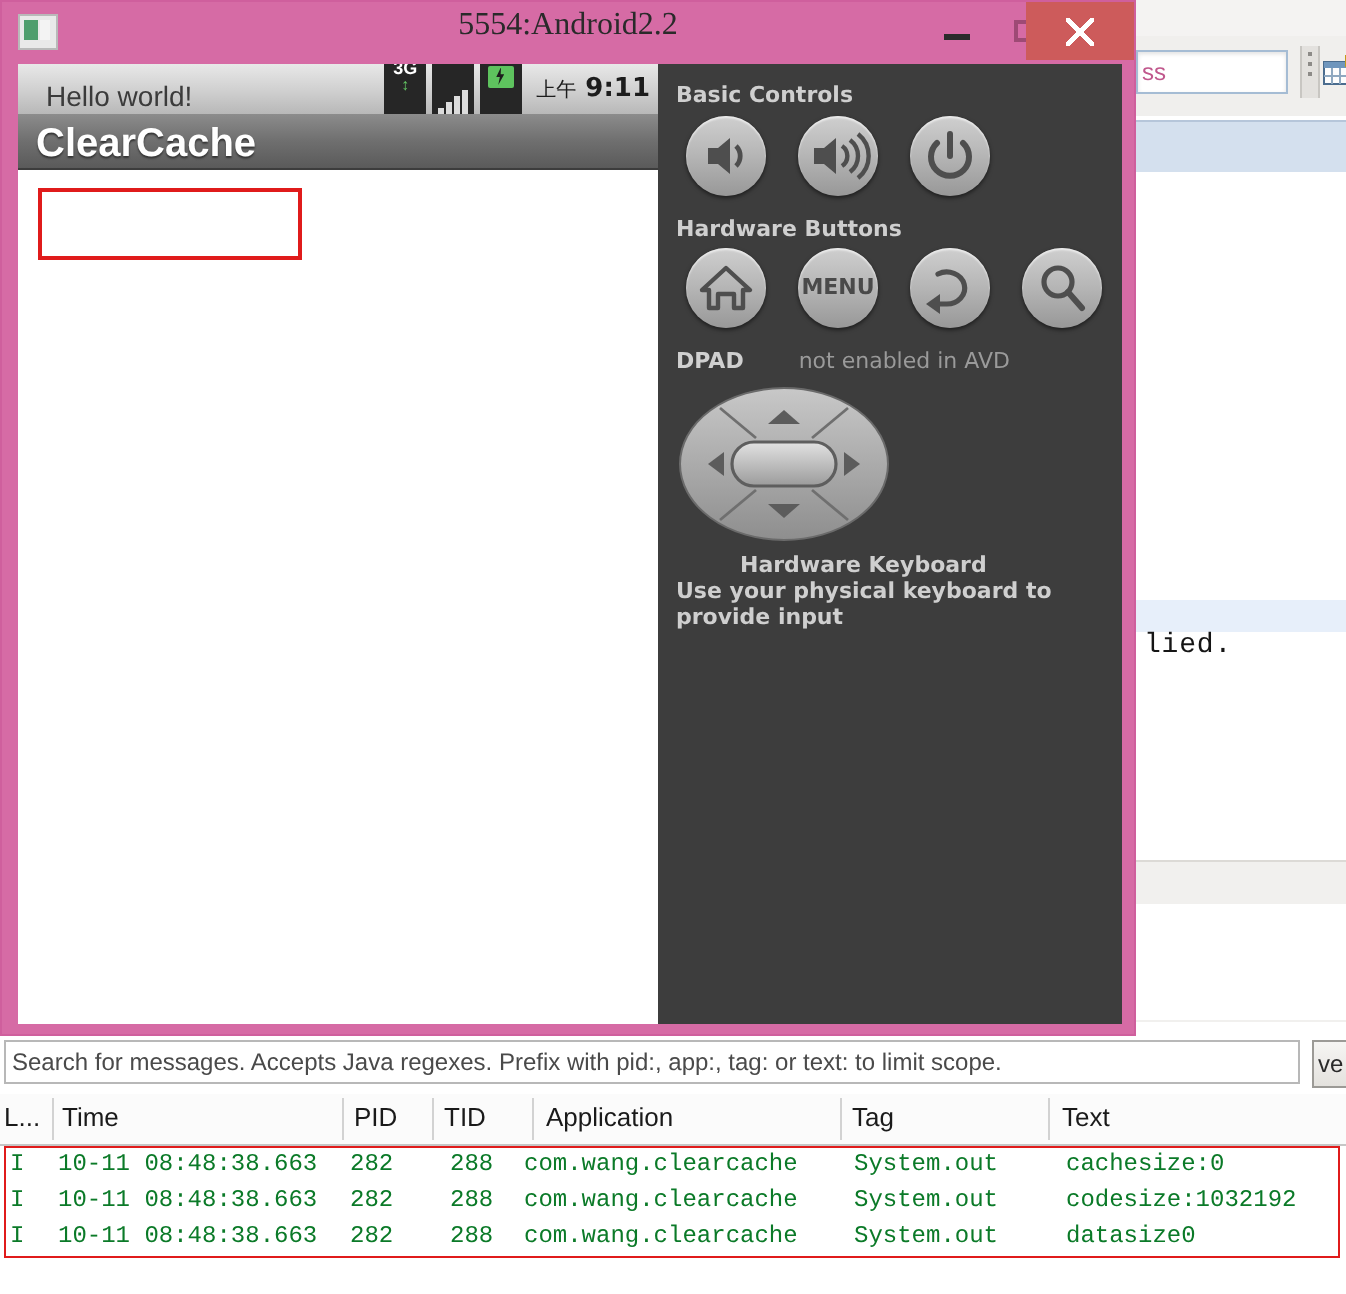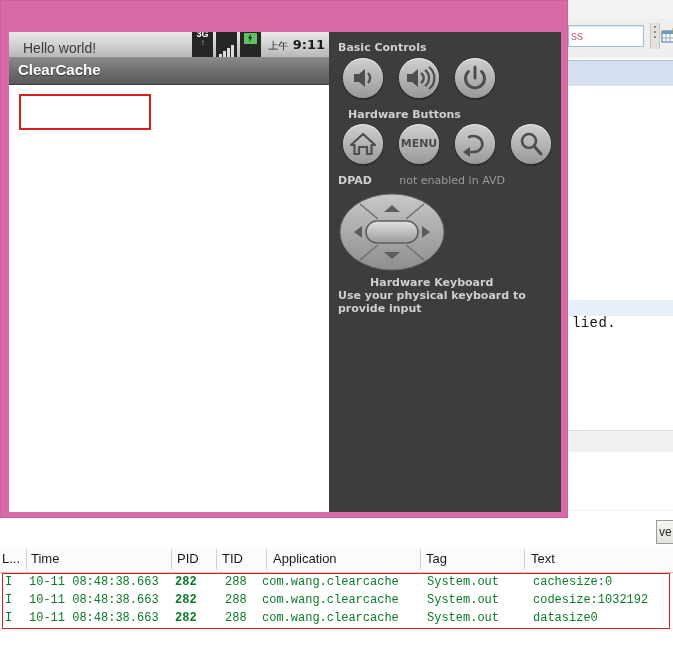--- a/index.html
+++ b/index.html
@@ -71,29 +71,29 @@
   #ico-batt u{position:absolute;left:4px;top:4px;width:13px;height:11px;background:#5ec35e;display:block;border-radius:1px;}
   #ico-batt i{position:absolute;left:8px;top:5px;width:4px;height:9px;background:#1d1d1d;display:block;
      clip-path:polygon(60% 0,0 55%,45% 55%,25% 100%,100% 40%,55% 40%);}
   #sb-clock{font-size:13px;color:#1c1c1c;font-weight:bold;padding-left:4px;font-family:"DejaVu Sans",sans-serif;}
   #sb-clock small{font-size:10px;font-weight:normal;}
   #android-titlebar{
     position:absolute;left:0;top:25px;width:320px;height:27px;
     background:linear-gradient(180deg,#8c8c8c 0%,#6f6f6f 50%,#5a5a5a 100%);
     border-bottom:1px solid #3c3c3c;
   }
-  #android-app-title{position:absolute;left:9px;top:4px;font-size:15px;font-weight:bold;color:#ffffff;text-shadow:0 1px 1px #333;}
+  #android-app-title{position:absolute;left:9px;top:4px;font-size:20px;font-weight:bold;color:#ffffff;text-shadow:0 1px 1px #333;}
   #hello-box{position:absolute;left:10px;top:62px;width:132px;height:36px;border:2px solid #e01b1b;box-sizing:border-box;background:#fff;}
   #hello-text{position:absolute;left:14px;top:8px;font-size:14px;color:#3b3b3b;}
 
   
   #emu-panel{position:absolute;left:328px;top:31px;width:232px;height:480px;background:#3d3d3d;}
   .panel-label{position:absolute;font-size:11px;font-weight:bold;color:#cfcfcf;font-family:"DejaVu Sans",sans-serif;}
   #lbl-basic{left:9px;top:9px;}
-  #lbl-hw{left:9px;top:76px;margin-left:10px;}
+  #lbl-hw{left:9px;top:76px;}
   #lbl-dpad{left:9px;top:142px;}
   #lbl-dpad em{color:#9a9a9a;font-style:normal;font-weight:normal;margin-left:24px;}
   #lbl-kb{left:9px;top:244px;margin-left:32px;}
   #lbl-kb2{left:9px;top:257px;}
   .rbtn{
     position:absolute;border-radius:50%;
     background:linear-gradient(180deg,#cfcfcf 0%,#b6b6b6 48%,#989898 100%);
     box-shadow:0 1px 2px rgba(0,0,0,.55), inset 0 1px 1px rgba(255,255,255,.6);
     cursor:pointer;
   }
@@ -116,21 +116,21 @@
     font-size:12px;color:#2a2a2a;line-height:22px;padding-left:2px;box-sizing:border-box;overflow:hidden;
   }
   #log-header{position:absolute;left:0;top:29px;width:673px;height:25px;background:#fbfbfb;border-bottom:1px solid #c6c6c6;}
   .lh{position:absolute;top:4px;font-size:13px;color:#1a1a1a;font-family:"Liberation Sans",sans-serif;}
   .lh-div{position:absolute;top:2px;width:1px;height:21px;background:#d2d2d2;}
   #log-rows{position:absolute;left:2px;top:55px;width:668px;height:56px;border:1px solid #e01b1b;box-sizing:border-box;background:#fff;}
   .logrow{position:relative;height:18px;font-family:"Liberation Mono","DejaVu Sans Mono",monospace;font-size:12px;color:#0b7a28;}
   .lc{position:absolute;top:1px;white-space:nowrap;}
   .c-lvl{left:2px;}
   .c-time{left:26px;}
-  .c-pid{left:172px;font-weight:bold;}
+  .c-pid{left:172px;}
   .c-tid{left:222px;}
   .c-app{left:259px;}
   .c-tag{left:424px;}
   .c-text{left:530px;}
 </style>
 </head>
 <body>
 
 <div id="bg-ide">
   <div id="bg-toolbar-band"></div>
@@ -154,20 +154,36 @@
   <div id="bg-blueband"></div>
   <div id="bg-whitebody"></div>
   <div id="bg-blueband2"></div>
   <div id="bg-mono-text">lied.</div>
   <div id="bg-lower"></div>
   <div id="bg-lower2"></div>
 </div>
 
 <div id="emu-window">
 
+  <div id="emu-titlebar">
+    <div id="emu-app-icon">
+        <b></b>
+        <i></i>
+      </div>
+    <div id="emu-title">5554:Android2.2</div>
+    <div class="winbtn" id="btn-min">
+        <s></s>
+      </div>
+    <div class="winbtn" id="btn-max">
+        <s></s>
+      </div>
+    <div class="winbtn" id="btn-close">
+        <s></s>
+      </div>
+  </div>
 
   <div id="emu-screen">
 
     <div id="android-statusbar">
       <div id="sb-icons">
         <span class="sb-ico" id="ico-3g">
           3G<em>↕</em>
         </span>
         <span class="sb-ico" id="ico-signal">
           <u style="left:3px;width:3px;height:4px;"></u>
@@ -268,20 +284,21 @@
       </svg>
     </div>
 
     <div class="panel-label" id="lbl-kb">Hardware Keyboard</div>
     <div class="panel-label" id="lbl-kb2">Use your physical keyboard to provide input</div>
   </div>
 </div>
 
 <div id="logcat">
 
+  <div id="log-search">Search for messages. Accepts Java regexes. Prefix with pid:, app:, tag: or text: to limit scope.</div>
   <div id="log-level-btn">ve</div>
 
   <div id="log-header">
     <span class="lh" style="left:2px;">L...</span>
     <span class="lh-div" style="left:26px;"></span>
     <span class="lh" style="left:31px;">Time</span>
     <span class="lh-div" style="left:171px;"></span>
     <span class="lh" style="left:177px;">PID</span>
     <span class="lh-div" style="left:216px;"></span>
     <span class="lh" style="left:222px;">TID</span>

